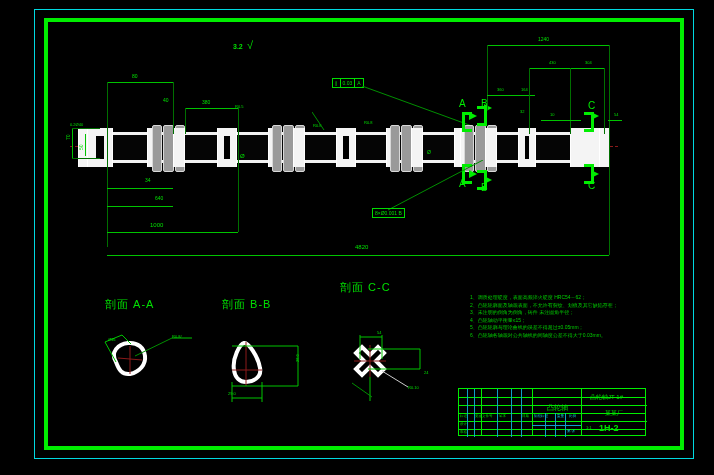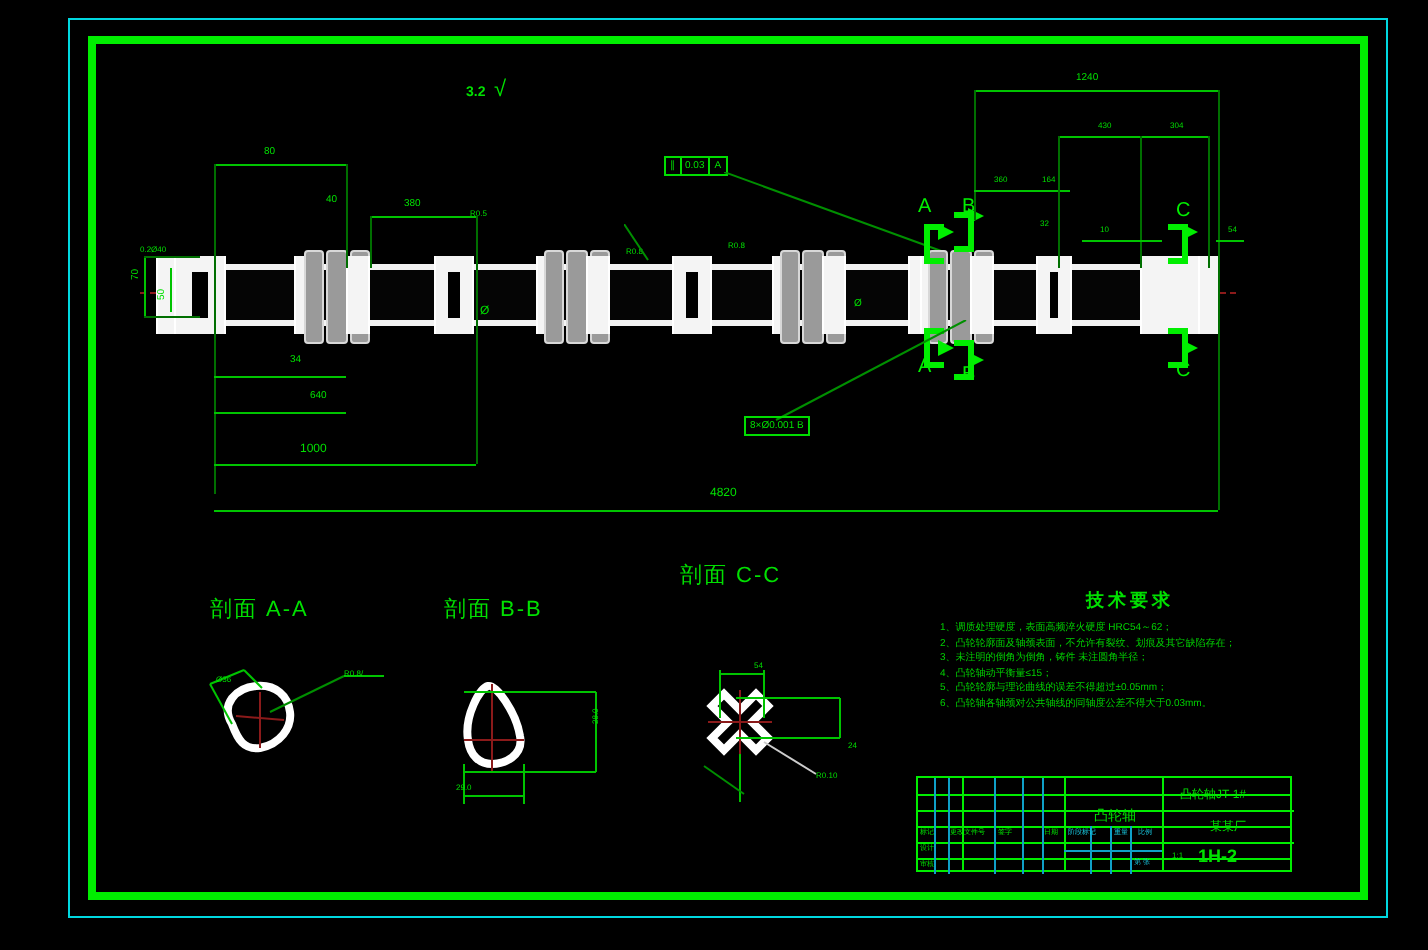--- a/index.html
+++ b/index.html
@@ -297,21 +297,20 @@
       <line x1="32" y1="52" x2="32" y2="76" stroke="#00c400" stroke-width="1"></line>
       <line x1="14" y1="58" x2="34" y2="72" stroke="#008f00" stroke-width="1"></line>
       <line x1="44" y1="46" x2="70" y2="62" stroke="#cccccc" stroke-width="1"></line>
     </svg>
   </div>
   <div class="abs cad t4" style="left:377px;top:331px;">54</div>
   <div class="abs cad t4" style="left:424px;top:371px;">24</div>
   <div class="abs cad t4" style="left:408px;top:386px;">R0.10</div>
 
   <div id="tech-req">
-    <div class="hdr">技术要求</div>
     <ul>
       <li>1、调质处理硬度，表面高频淬火硬度 HRC54～62；</li>
       <li>2、凸轮轮廓面及轴颈表面，不允许有裂纹、划痕及其它缺陷存在；</li>
       <li>3、未注明的倒角为倒角，铸件 未注圆角半径；</li>
       <li>4、凸轮轴动平衡量≤15；</li>
       <li>5、凸轮轮廓与理论曲线的误差不得超过±0.05mm；</li>
       <li>6、凸轮轴各轴颈对公共轴线的同轴度公差不得大于0.03mm。</li>
     </ul>
   </div>
 

